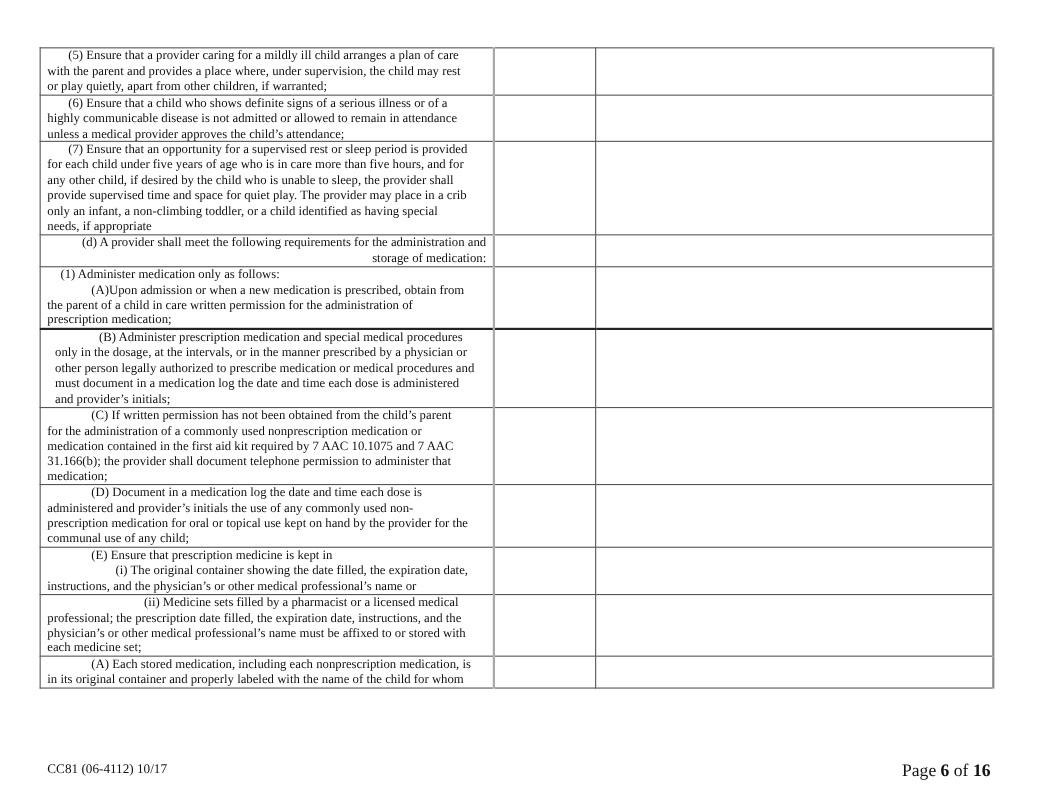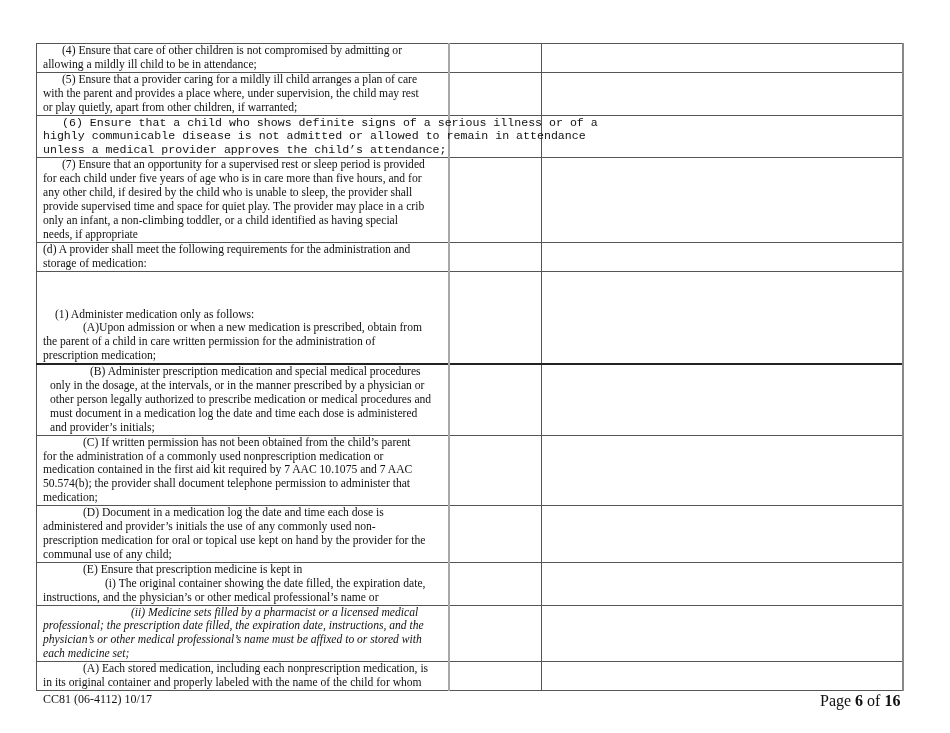--- a/index.html
+++ b/index.html
@@ -39,21 +39,21 @@
     }
     .doc-table td.col-c {
       width: 348px;
       border-right: 2px solid #888888;
     }
     .line {
       display: block;
       white-space: nowrap;
     }
     .ind1 { padding-left: 19px; }
-    .ind2 { padding-left: 12px; margin-top: 36px; }
+    .ind2 { padding-left: 12px; }
     .ind3 { padding-left: 40px; }
     .ind6 { padding-left: 62px; }
     .ind7 { padding-left: 88px; }
     tr.thick-top td { border-top: 2px solid #222222; }
     .footer-left {
       position: absolute;
       left: 43px;
       top: 692px;
       font-size: 12px;
     }
@@ -64,59 +64,51 @@
       font-size: 16px;
     }
     .footer-right b { font-weight: bold; }
   </style>
 </head>
 <body>
 
 <table class="doc-table">
   <tbody id="table-body">
       <tr>
-        <td class="col-text" style="height: 27px;">
-          <span class="line ind1">(4) Ensure that care of other children is not compromised by admitting or</span>
-          <span class="line">allowing a mildly ill child to be in attendance;</span>
-        </td>
-        <td class="col-b"></td>
-        <td class="col-c"></td>
-      </tr>
-      <tr>
         <td class="col-text" style="height: 41px;">
           <span class="line ind1">(5) Ensure that a provider caring for a mildly ill child arranges a plan of care</span>
           <span class="line">with the parent and provides a place where, under supervision, the child may rest</span>
           <span class="line">or play quietly, apart from other children, if warranted;</span>
         </td>
         <td class="col-b"></td>
         <td class="col-c"></td>
       </tr>
       <tr>
-        <td class="col-text" style="height: 41px; font-family: Liberation Mono, monospace;">
+        <td class="col-text" style="height: 41px;">
           <span class="line ind1">(6) Ensure that a child who shows definite signs of a serious illness or of a</span>
           <span class="line">highly communicable disease is not admitted or allowed to remain in attendance</span>
           <span class="line">unless a medical provider approves the child’s attendance;</span>
         </td>
         <td class="col-b"></td>
         <td class="col-c"></td>
       </tr>
       <tr>
         <td class="col-text" style="height: 82px;">
           <span class="line ind1">(7) Ensure that an opportunity for a supervised rest or sleep period is provided</span>
           <span class="line">for each child under five years of age who is in care more than five hours, and for</span>
           <span class="line">any other child, if desired by the child who is unable to sleep, the provider shall</span>
           <span class="line">provide supervised time and space for quiet play. The provider may place in a crib</span>
           <span class="line">only an infant, a non-climbing toddler, or a child identified as having special</span>
           <span class="line">needs, if appropriate</span>
         </td>
         <td class="col-b"></td>
         <td class="col-c"></td>
       </tr>
       <tr>
-        <td class="col-text" style="height: 27px;">
+        <td class="col-text" style="height: 27px; text-align: right;">
           <span class="line">(d) A provider shall meet the following requirements for the administration and</span>
           <span class="line">storage of medication:</span>
         </td>
         <td class="col-b"></td>
         <td class="col-c"></td>
       </tr>
       <tr>
         <td class="col-text" style="height: 55px;">
           <span class="line ind2">(1) Administer medication only as follows:</span>
           <span class="line ind3">(A)Upon admission or when a new medication is prescribed, obtain from</span>
@@ -135,21 +127,21 @@
           <span class="line">and provider’s initials;</span>
         </td>
         <td class="col-b"></td>
         <td class="col-c"></td>
       </tr>
       <tr>
         <td class="col-text" style="height: 68px;">
           <span class="line ind3">(C) If written permission has not been obtained from the child’s parent</span>
           <span class="line">for the administration of a commonly used nonprescription medication or</span>
           <span class="line">medication contained in the first aid kit required by 7 AAC 10.1075 and 7 AAC</span>
-          <span class="line">50.574(b); the provider shall document telephone permission to administer that</span>
+          <span class="line">31.166(b); the provider shall document telephone permission to administer that</span>
           <span class="line">medication;</span>
         </td>
         <td class="col-b"></td>
         <td class="col-c"></td>
       </tr>
       <tr>
         <td class="col-text" style="height: 55px;">
           <span class="line ind3">(D) Document in a medication log the date and time each dose is</span>
           <span class="line">administered and provider’s initials the use of any commonly used non-</span>
           <span class="line">prescription medication for oral or topical use kept on hand by the provider for the</span>
@@ -161,21 +153,21 @@
       <tr>
         <td class="col-text" style="height: 41px;">
           <span class="line ind3">(E) Ensure that prescription medicine is kept in</span>
           <span class="line ind6">(i) The original container showing the date filled, the expiration date,</span>
           <span class="line">instructions, and the physician’s or other medical professional’s name or</span>
         </td>
         <td class="col-b"></td>
         <td class="col-c"></td>
       </tr>
       <tr>
-        <td class="col-text" style="height: 55px; font-style: italic;">
+        <td class="col-text" style="height: 55px;">
           <span class="line ind7">(ii) Medicine sets filled by a pharmacist or a licensed medical</span>
           <span class="line">professional; the prescription date filled, the expiration date, instructions, and the</span>
           <span class="line">physician’s or other medical professional’s name must be affixed to or stored with</span>
           <span class="line">each medicine set;</span>
         </td>
         <td class="col-b"></td>
         <td class="col-c"></td>
       </tr>
       <tr>
         <td class="col-text" style="height: 28px; margin-left: 44px;">

